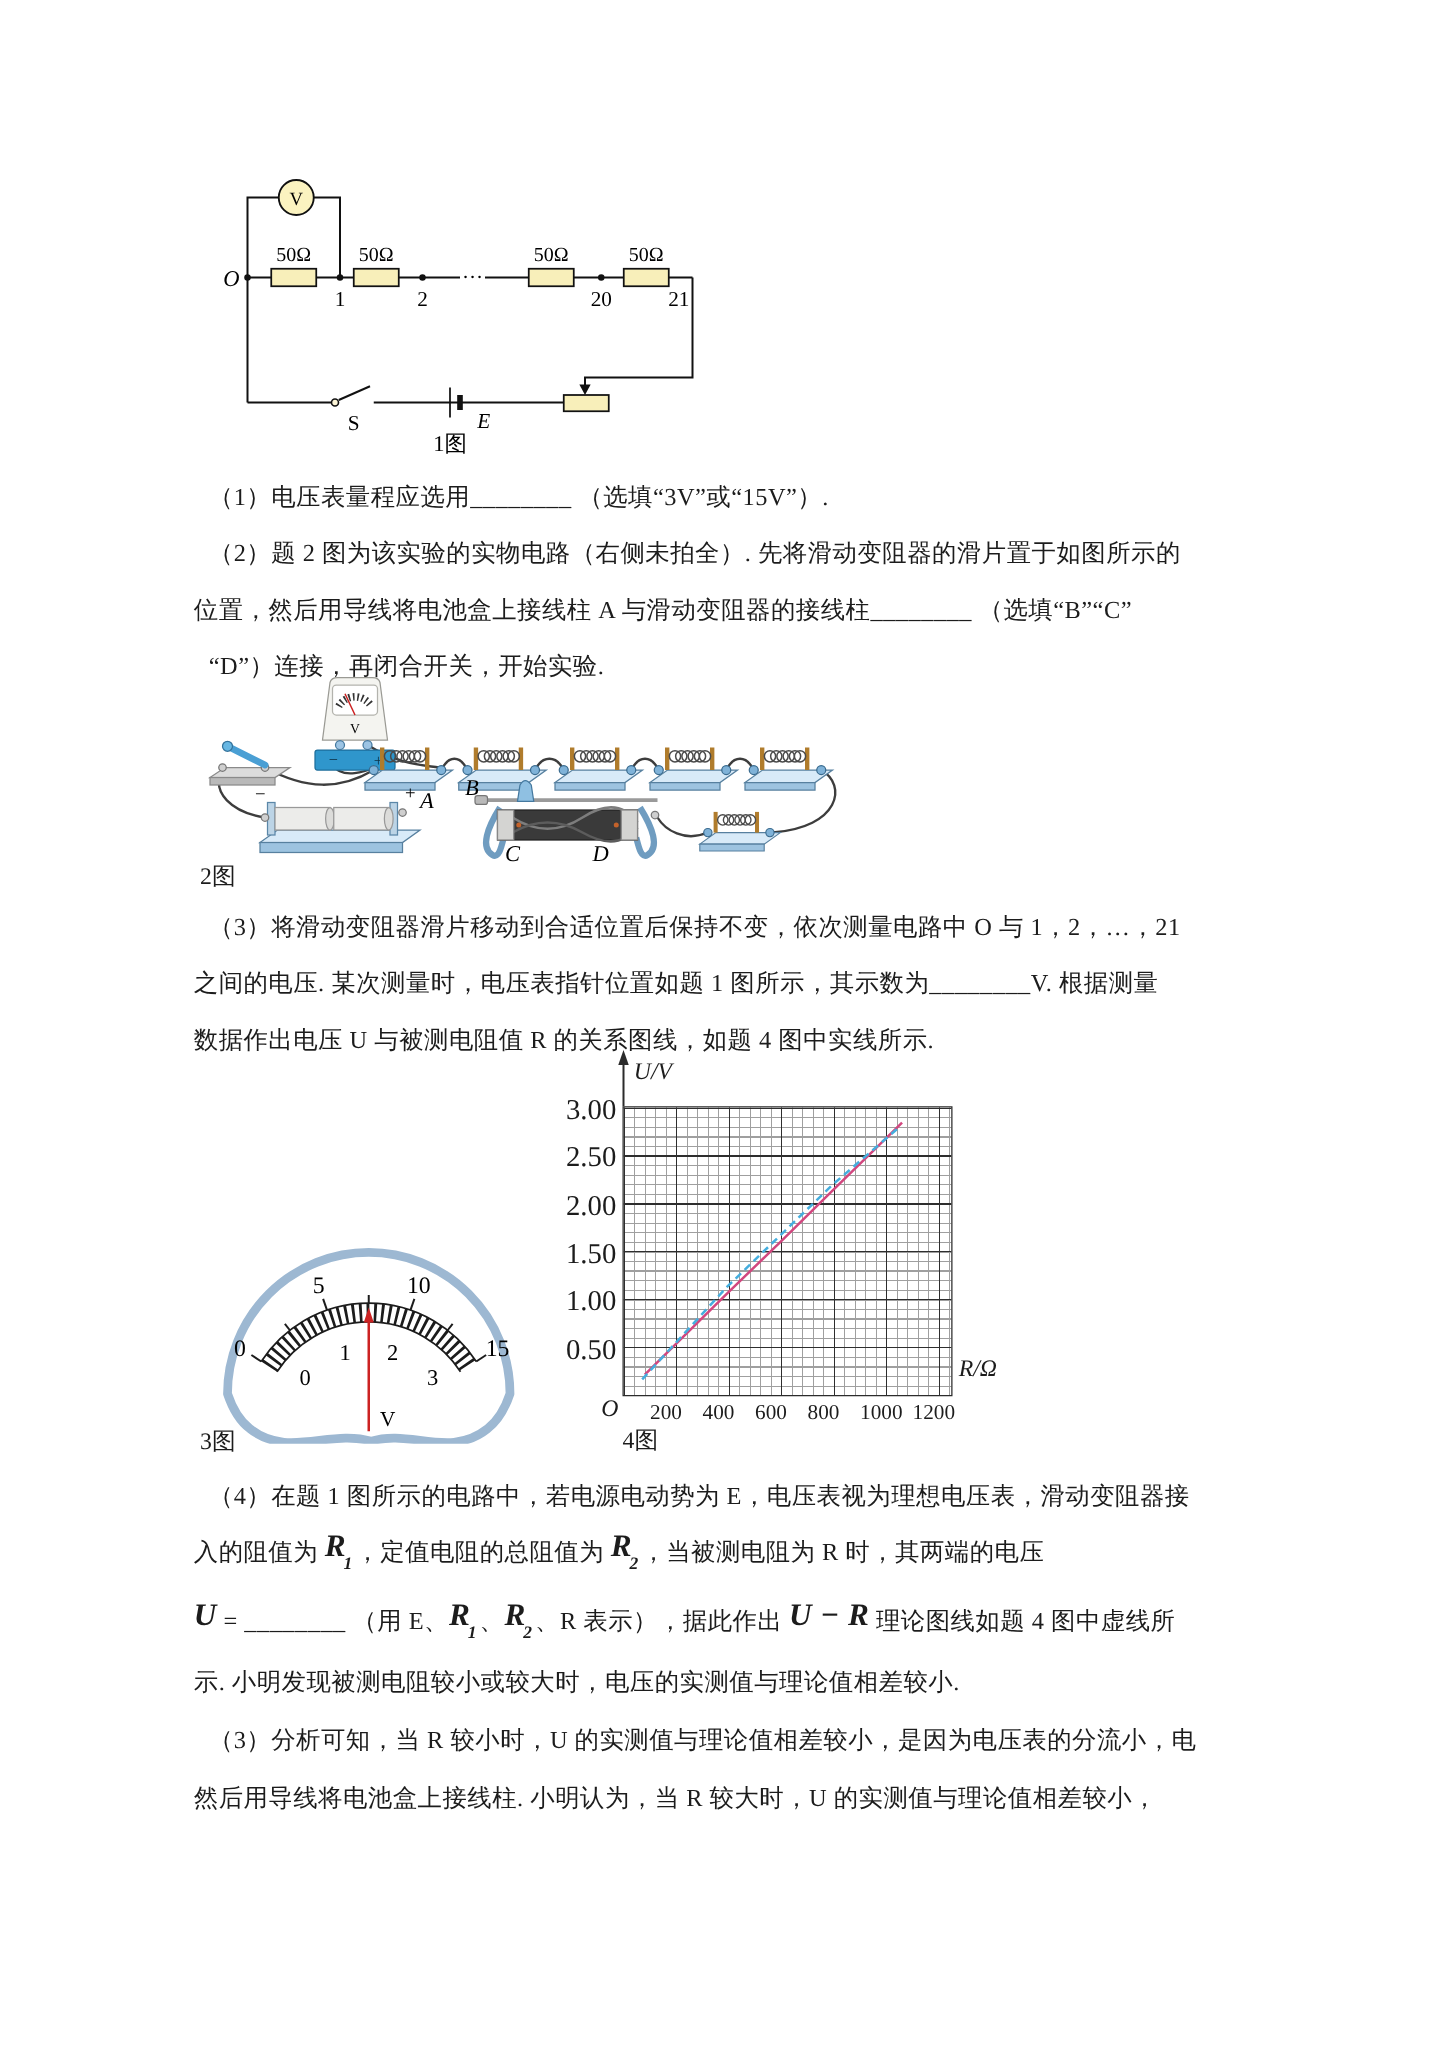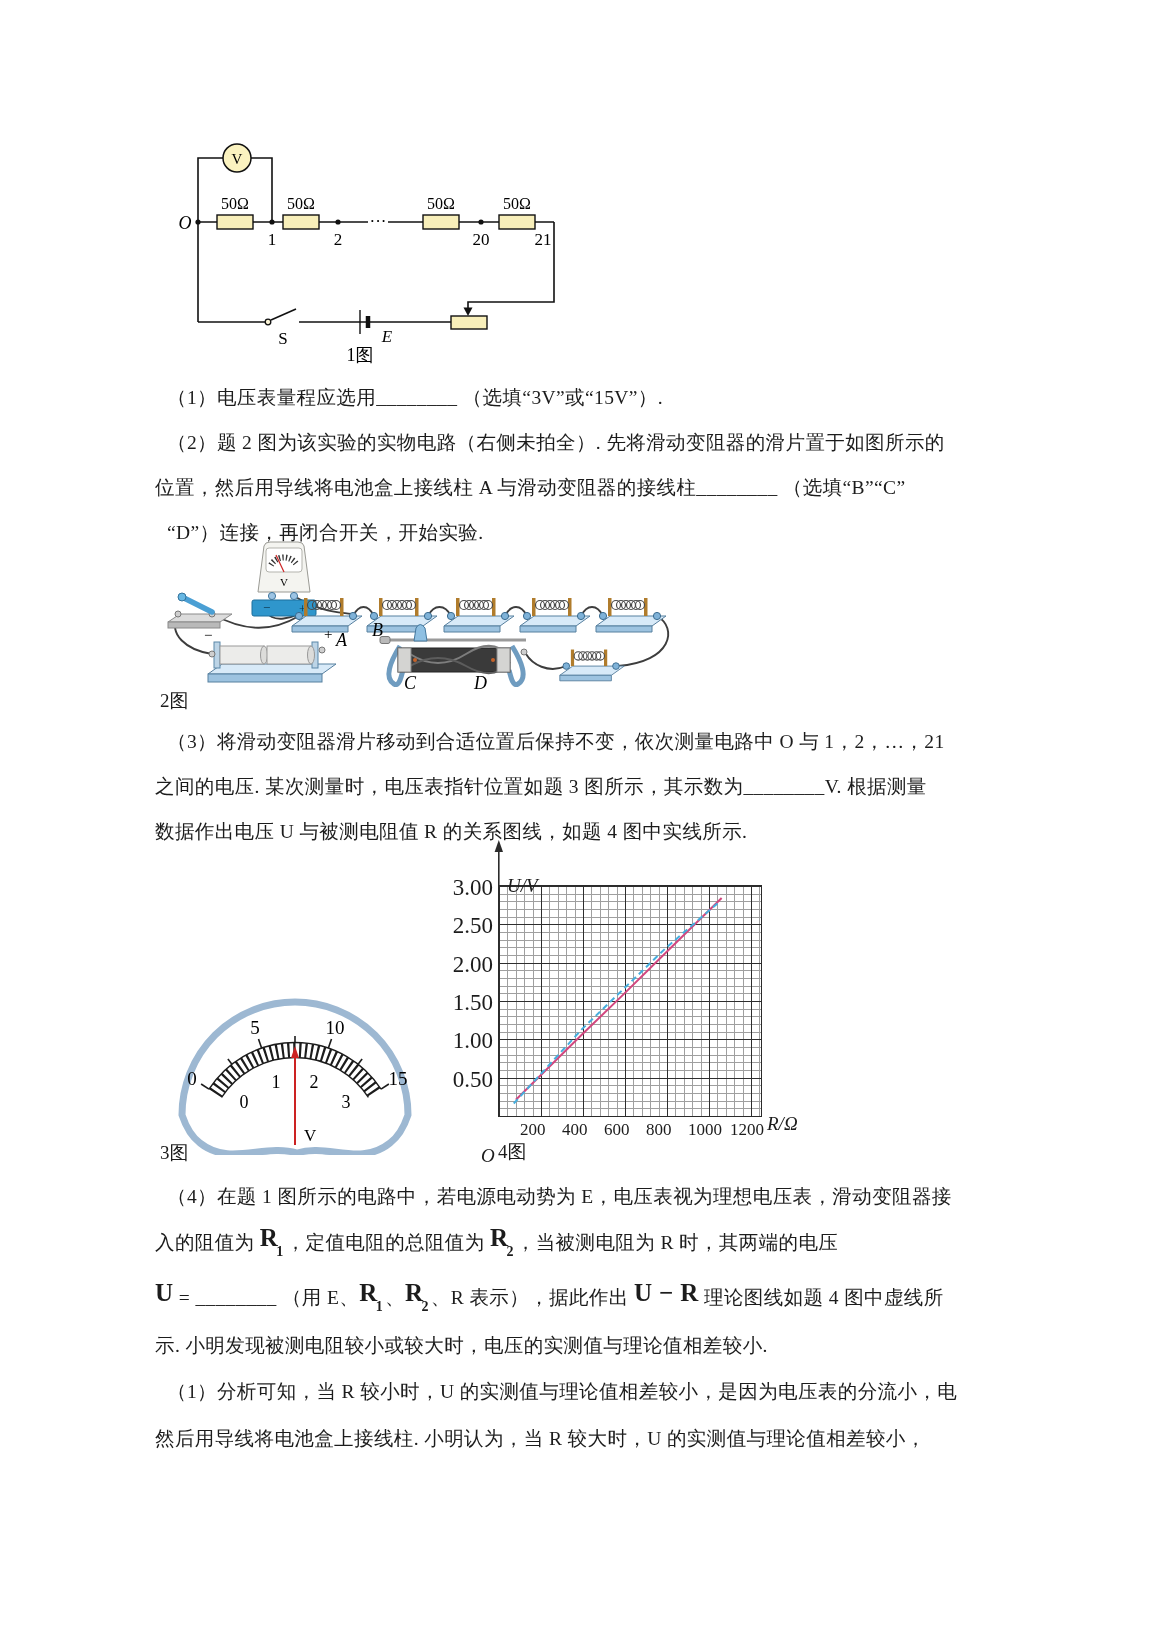--- a/index.html
+++ b/index.html
@@ -1,35 +1,35 @@
 <!DOCTYPE html>
 <html><head>
 <meta charset="utf-8">
 <style>
   html,body{margin:0;padding:0;background:#fff;}
   .page{position:relative;width:1158px;height:1638px;background:#ffffff;overflow:hidden;
         font-family:"Liberation Serif","DejaVu Serif",serif;color:#1c1c1c;}
   .line{position:absolute;font-size:19.5px;letter-spacing:.4px;white-space:nowrap;}
   .cap{position:absolute;font-size:19px;}
-  .bigR{font-family:"Liberation Serif",serif;font-weight:bold;font-size:25px;
+  .bigR{font-family:"Liberation Serif",serif;font-weight:bold;font-style:italic;font-size:25px;
         position:relative;top:-3px;text-align:center;}
   .bigR sub{font-size:14px;font-weight:bold;position:relative;top:4px;left:-2px;}
   svg text{font-family:"Liberation Serif","DejaVu Serif",serif;}
   
   .fig4{position:absolute;left:445px;top:835px;width:370px;height:330px;}
   .plot{position:absolute;left:53px;top:50px;width:262px;height:230px;
         border:1.6px solid #2b2b2b;box-sizing:content-box;
         background-image:
           repeating-linear-gradient(to right,#2e2e2e 0 1px,transparent 1px 42px),
           repeating-linear-gradient(to bottom,#2e2e2e 0 1px,transparent 1px 38.33px),
           repeating-linear-gradient(to right,#9f9f9f 0 1px,transparent 1px 8.4px),
           repeating-linear-gradient(to bottom,#9f9f9f 0 1px,transparent 1px 7.67px);}
   .ylab{position:absolute;left:2px;width:46px;text-align:right;font-size:23px;}
   .xlab{position:absolute;top:285px;width:40px;text-align:left;font-size:17px;}
-  .axlabel{position:absolute;font-size:19px;font-style:italic;margin-top:28px;}
+  .axlabel{position:absolute;font-size:19px;font-style:italic;}
   .fig4 svg{position:absolute;left:0;top:0;}
 </style>
 </head>
 <body>
 
 <div class="page">
 
   <svg style="position:absolute;left:155px;top:130px" width="420" height="237" viewBox="0 0 420 237">
     <g stroke="#111" stroke-width="1.6" fill="none">
       <polyline points="68,28 43,28 43,192"></polyline>
@@ -181,21 +181,21 @@
       <path d="M26 2 q 4 -7 9 0 l 2 13 h -13 z" fill="#8fc0e2" stroke="#44789e"></path>
       <circle cx="134" cy="26" r="3" fill="#cfcfcf" stroke="#777"></circle>
       <text x="-18" y="10" font-size="18" font-style="italic">B</text>
       <text x="14" y="63" font-size="18" font-style="italic">C</text>
       <text x="84" y="63" font-size="18" font-style="italic">D</text>
     </g>
   </svg>
   <div class="cap" style="left:160px;top:688px;width:460px">2图</div>
 
   <div class="line" style="left:167px;top:728px">（3）将滑动变阻器滑片移动到合适位置后保持不变，依次测量电路中 O 与 1，2，…，21</div>
-  <div class="line" style="left:155px;top:773px">之间的电压. 某次测量时，电压表指针位置如题 3 图所示，其示数为________V. 根据测量</div>
+  <div class="line" style="left:155px;top:773px">之间的电压. 某次测量时，电压表指针位置如题 1 图所示，其示数为________V. 根据测量</div>
   <div class="line" style="left:155px;top:818px">数据作出电压 U 与被测电阻值 R 的关系图线，如题 4 图中实线所示.</div>
 
   <svg style="position:absolute;left:160px;top:995px" width="270" height="160" viewBox="0 0 270 160">
     <path d="M 22 120 A 113 113 0 0 1 248 120 C 244 132 238 142 230 148 C 200 172 168 148 137 158 C 104 148 70 172 40 148 C 32 142 26 132 22 120 Z" fill="#ffffff" stroke="#9db8d2" stroke-width="7" stroke-linejoin="round"></path>
     <path d="M55.3 98.3 A 95 95 0 0 1 214.7 98.3" stroke="#1c1c1c" stroke-width="15" stroke-dasharray="2.2 3.6" fill="none"></path>
     <path d="M61.6 102.4 A 87.5 87.5 0 0 1 208.4 102.4" stroke="#1c1c1c" stroke-width="1.4" fill="none"></path>
     <path d="M49.0 94.2 A 102.5 102.5 0 0 1 221 94.2" stroke="#1c1c1c" stroke-width="1.4" fill="none"></path>
     <g stroke="#1c1c1c" stroke-width="1.6">
       <line x1="49.0" y1="94.2" x2="41.1" y2="89.0"></line>
       <line x1="101.6" y1="53.1" x2="98.5" y2="44.1"></line>
@@ -250,16 +250,16 @@
   </div>
 
   <div class="line" style="left:167px;top:1183px">（4）在题 1 图所示的电路中，若电源电动势为 E，电压表视为理想电压表，滑动变阻器接</div>
   <div class="line" style="left:155px;top:1227px">
     <span>入的阻值为 </span><span class="bigR"><span>R</span><sub>1</sub></span><span>，定值电阻的总阻值为 </span><span class="bigR"><span>R</span><sub>2</sub></span><span>，当被测电阻为 R 时，其两端的电压</span>
   </div>
   <div class="line" style="left:155px;top:1282px">
     <span class="bigR"><span>U</span></span><span> = ________ （用 E、</span><span class="bigR"><span>R</span><sub>1</sub></span><span>、</span><span class="bigR"><span>R</span><sub>2</sub></span><span>、R 表示），据此作出 </span><span class="bigR"><span>U − R</span></span><span> 理论图线如题 4 图中虚线所</span>
   </div>
   <div class="line" style="left:155px;top:1332px">示. 小明发现被测电阻较小或较大时，电压的实测值与理论值相差较小.</div>
-  <div class="line" style="left:167px;top:1378px">（1）分析可知，当 R 较小时，U 的实测值与理论值相差较小，是因为电压表的分流小，电</div>
+  <div class="line" style="left:167px;top:1378px">（3）分析可知，当 R 较小时，U 的实测值与理论值相差较小，是因为电压表的分流小，电</div>
   <div class="line" style="left:155px;top:1425px">然后用导线将电池盒上接线柱. 小明认为，当 R 较大时，U 的实测值与理论值相差较小，</div>
 
 </div>
 
 </body></html>

